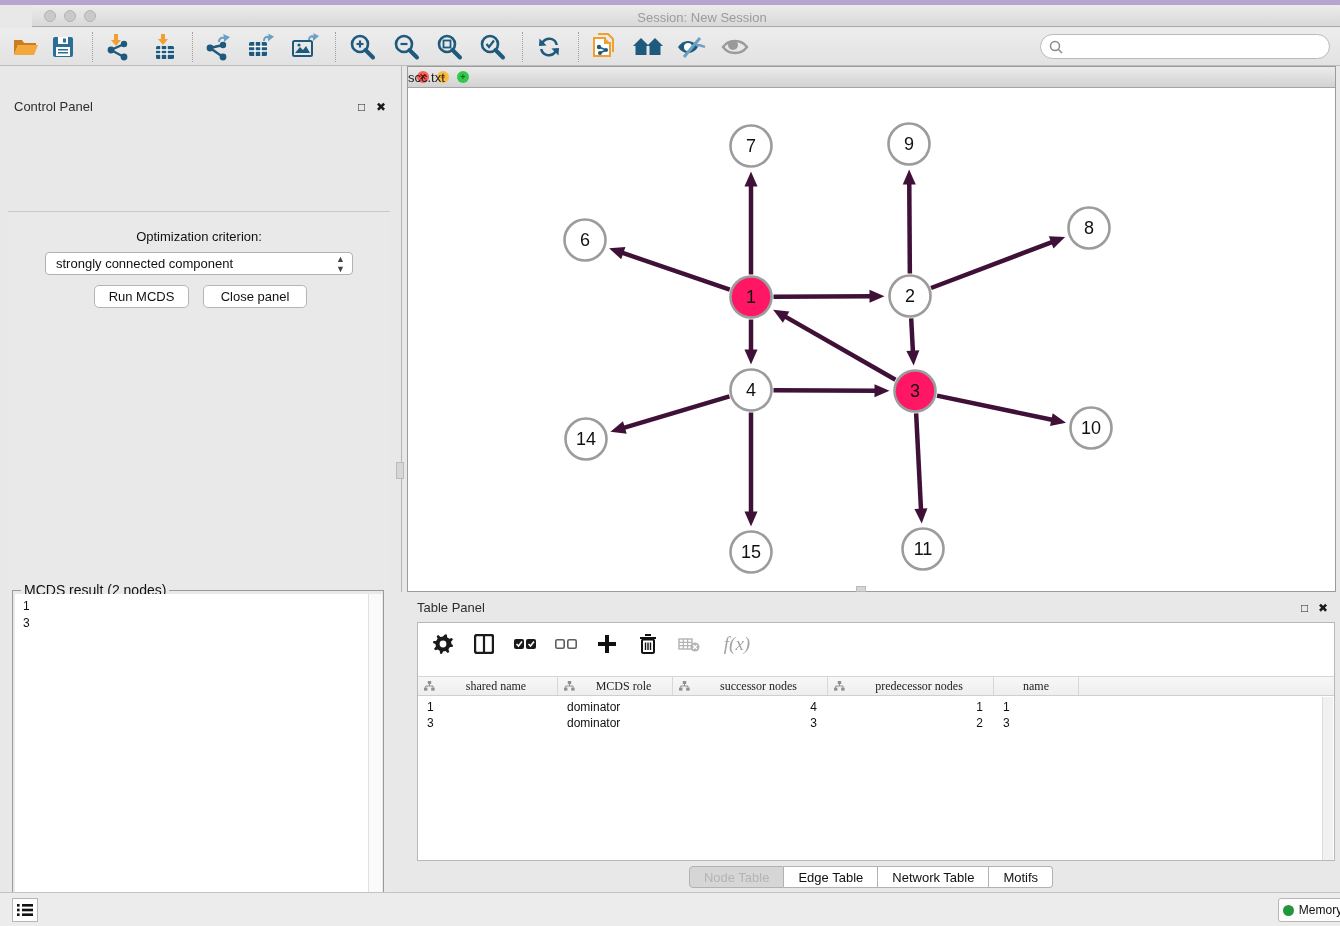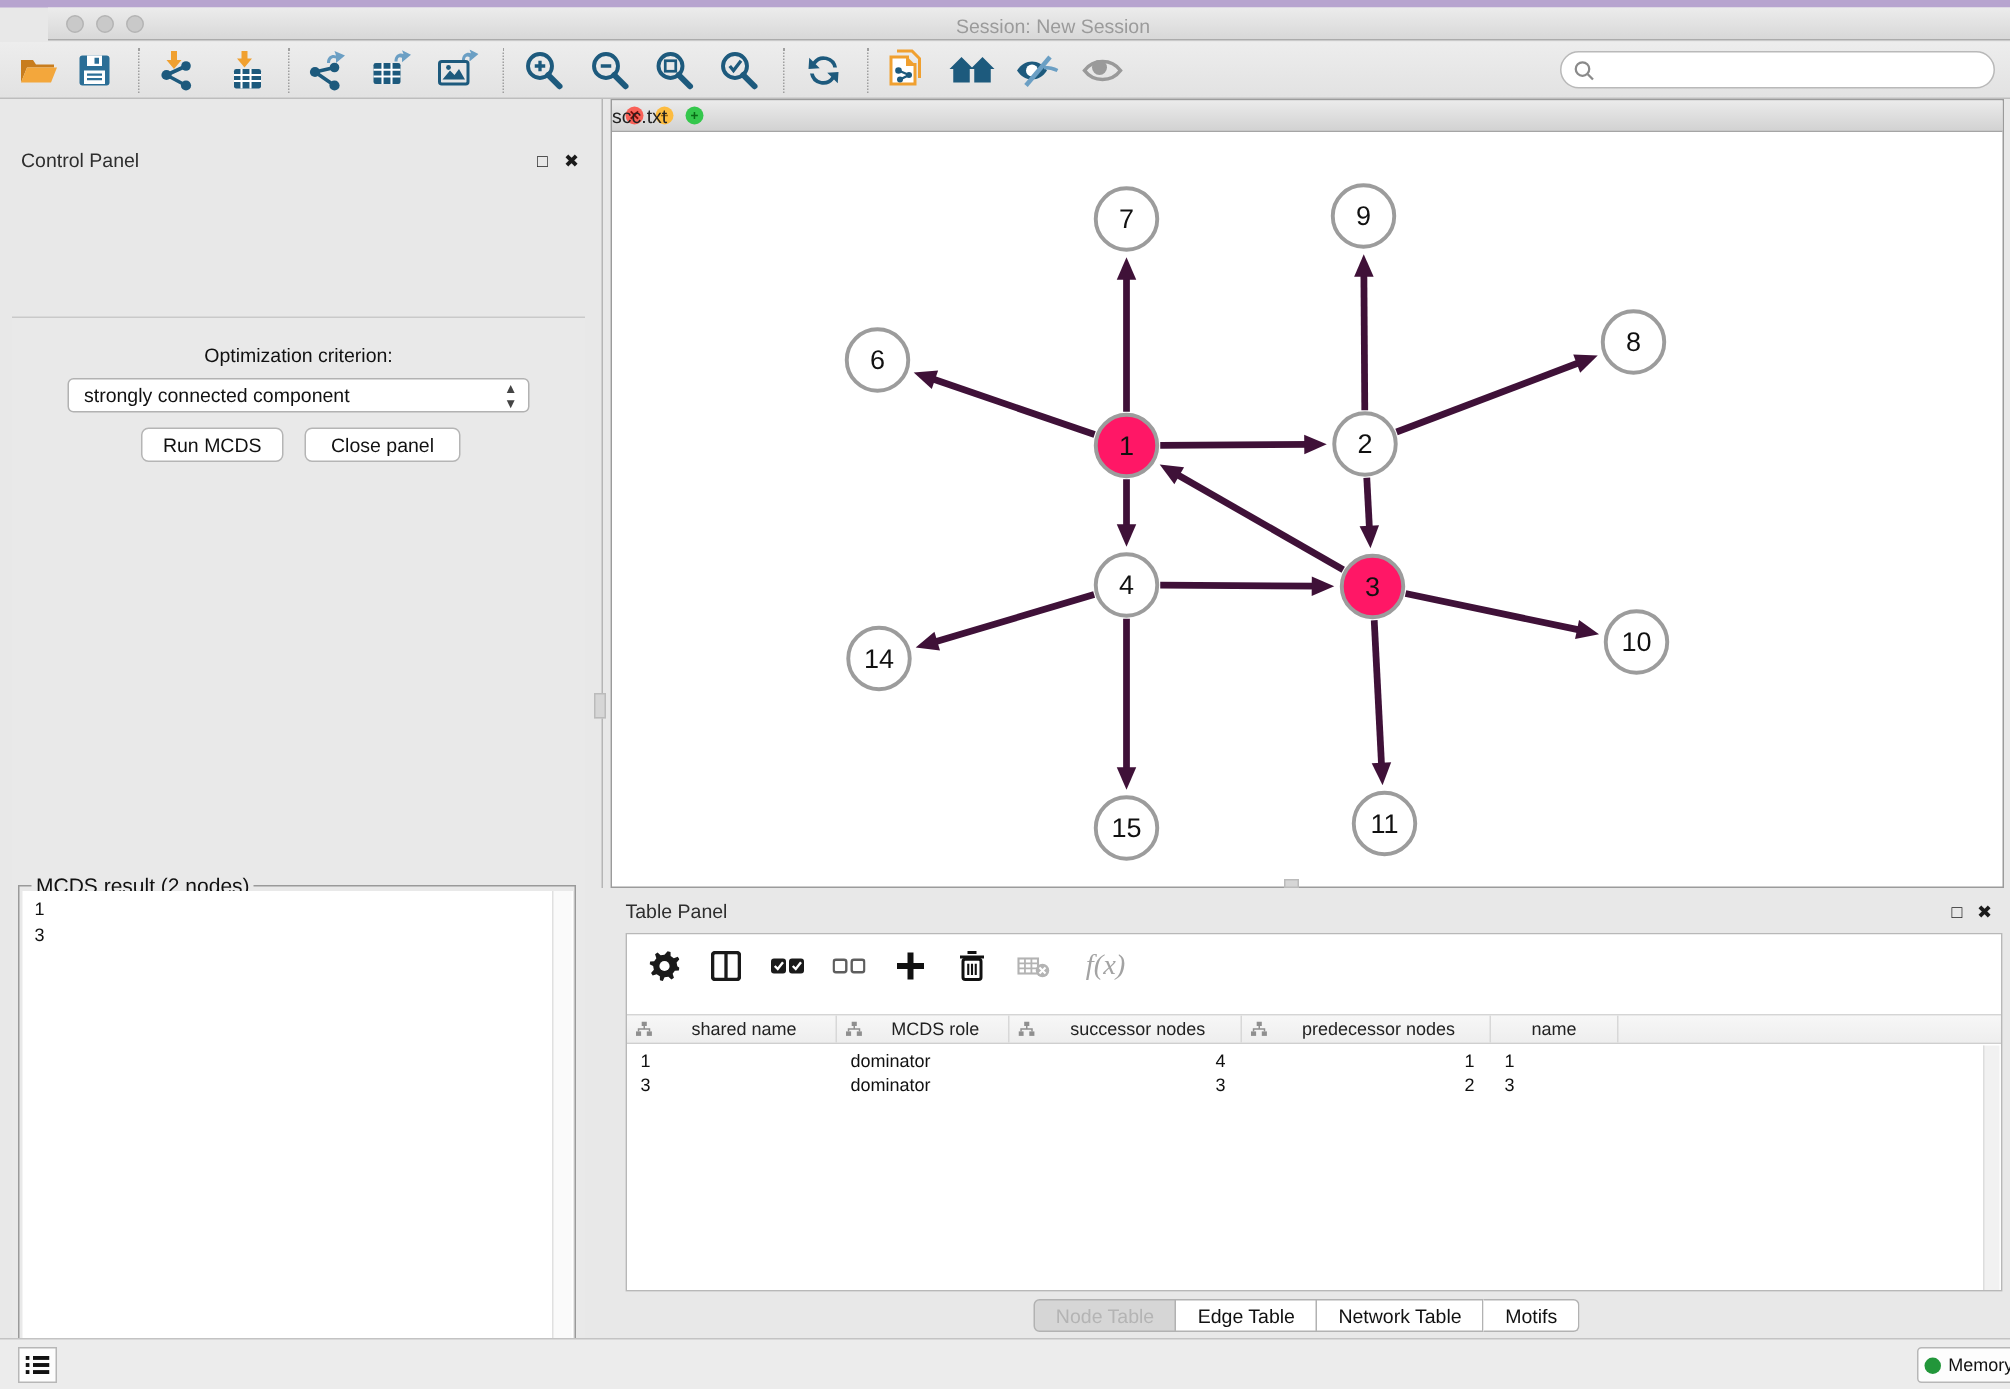--- a/index.html
+++ b/index.html
@@ -66,21 +66,21 @@
   
   #table-panel { left:402px; top:592px; width:938px; height:300px; background:#e8e8e8; }
   #tp-title { left:15px; top:8px; font-size:13px; color:#2e2e2e; }
   #tp-inner { left:15px; top:30px; width:918px; height:239px; background:#fff; border:1px solid #b8b8b8; }
   #tp-toolbar { left:0; top:0; width:916px; height:42px; background:#fff; display:flex; align-items:center; padding-left:12px; gap:15px; }
   .tp-icon { display:flex; align-items:center; justify-content:center; width:26px; height:26px; }
   #fx-label { font-family:"Liberation Serif", serif; font-style:italic; font-size:19px; color:#a3a3a3; }
   #tp-header { left:0; top:53px; width:916px; height:20px; display:flex;
     background:linear-gradient(#f7f7f7,#eee); border-top:1px solid #d5d5d5; border-bottom:1px solid #cfcfcf; }
   .th { height:100%; display:flex; align-items:center; border-right:1px solid #d8d8d8; font-size:12px; color:#222; position:relative; }
-  .th .th-label { flex:1; text-align:center; }
+  .th .th-label { flex:1; text-align:center;font-family:Liberation Serif, serif; }
   .tree-icon { margin-left:6px; flex:0 0 auto; }
   .trow { position:absolute; width:916px; height:16px; display:flex; font-size:12px; color:#111; }
   .td { height:16px; line-height:16px; overflow:hidden; }
   .td.l { text-align:left; padding-left:9px; }
   .td.r { text-align:right; padding-right:11px; }
   #tp-scroll { right:1px; top:74px; width:11px; height:163px; background:#f1f1f1; border-left:1px solid #ddd; }
 
   .bottom-tabs { left:0; top:274px; width:938px; display:flex; justify-content:center; }
 
   

